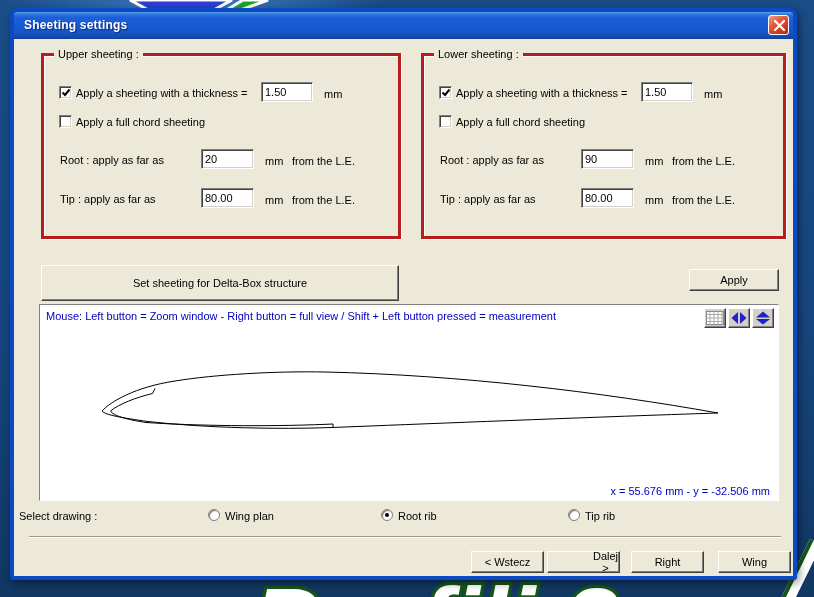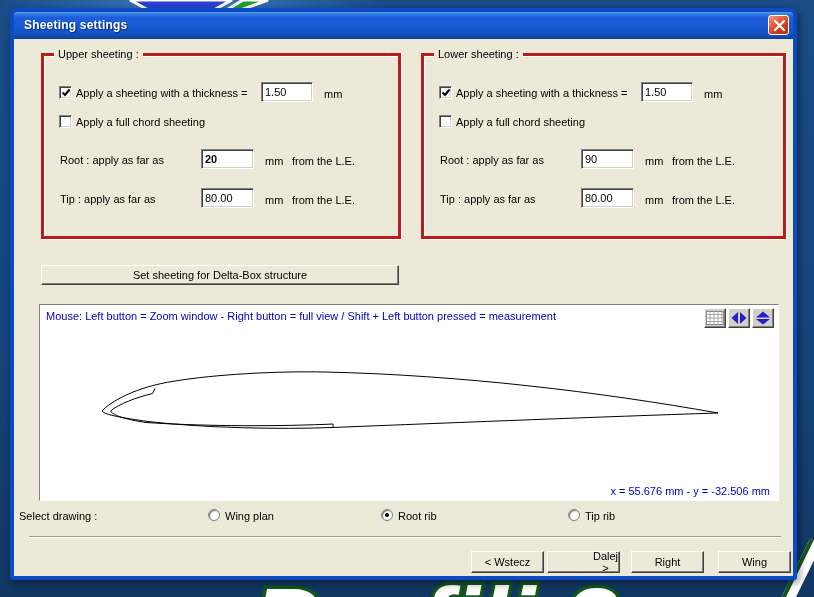--- a/index.html
+++ b/index.html
@@ -108,21 +108,21 @@
       <span class="abs" style="left:32px; top:31px;">Apply a sheeting with a thickness =</span>
       <input class="tb" style="left: 217px; top: 26px; width: 52px;" value="1.50">
       <span class="abs" style="left:280px; top:32px;">mm</span>
 
       <span class="cb" style="left:15px; top:59px;">
         
       </span>
       <span class="abs" style="left:32px; top:60px;">Apply a full chord sheeting</span>
 
       <span class="abs" style="left:16px; top:98px;">Root : apply as far as</span>
-      <input class="tb" style="left: 157px; top: 93px; width: 53px; font-weight: bold;" value="20">
+      <input class="tb" style="left: 157px; top: 93px; width: 53px;" value="20">
       <span class="abs" style="left:221px; top:99px;">mm</span>
       <span class="abs" style="left:248px; top:99px;">from the L.E.</span>
 
       <span class="abs" style="left:16px; top:137px;">Tip : apply as far as</span>
       <input class="tb" style="left: 157px; top: 132px; width: 53px;" value="80.00">
       <span class="abs" style="left:221px; top:138px;">mm</span>
       <span class="abs" style="left:248px; top:138px;">from the L.E.</span>
     </fieldset>
 
     <fieldset class="group" style="left:407px; top:14px; width:365px; height:186px;">
@@ -146,21 +146,22 @@
       <input class="tb" style="left: 157px; top: 93px; width: 53px;" value="90">
       <span class="abs" style="left:221px; top:99px;">mm</span>
       <span class="abs" style="left:248px; top:99px;">from the L.E.</span>
 
       <span class="abs" style="left:16px; top:137px;">Tip : apply as far as</span>
       <input class="tb" style="left: 157px; top: 132px; width: 53px;" value="80.00">
       <span class="abs" style="left:221px; top:138px;">mm</span>
       <span class="abs" style="left:248px; top:138px;">from the L.E.</span>
     </fieldset>
 
-    <button class="btn" style="left:27px; top:226px; width:358px; height:20px;">Set sheeting for Delta-Box structure</button>
+    <button class="btn" style="left:27px; top:226px; width:358px; height:36px;">Set sheeting for Delta-Box structure</button>
+    <button class="btn" style="left:675px; top:230px; width:90px; height:22px;">Apply</button>
 
     <div id="canvas">
       <span id="mouse-hint" class="abs">Mouse: Left button = Zoom window - Right button = full view / Shift + Left button pressed = measurement</span>
 
       <div class="tool-btn" style="right:52px;">
         <svg width="18" height="14">
           <rect x="0.5" y="0.5" width="17" height="13" fill="#fff" stroke="#808080"></rect>
           <path d="M4 0 V14 M8 0 V14 M12 0 V14 M16 0 V14 M0 3.5 H18 M0 7 H18 M0 10.5 H18" stroke="#A8A8A8" stroke-width="1"></path>
         </svg>
       </div>

